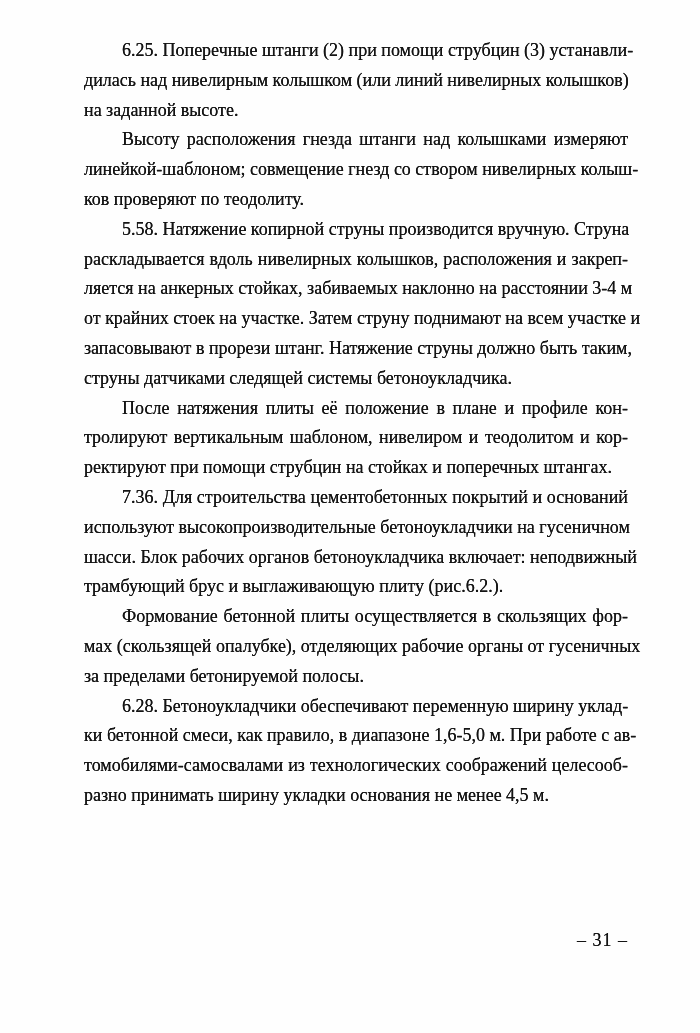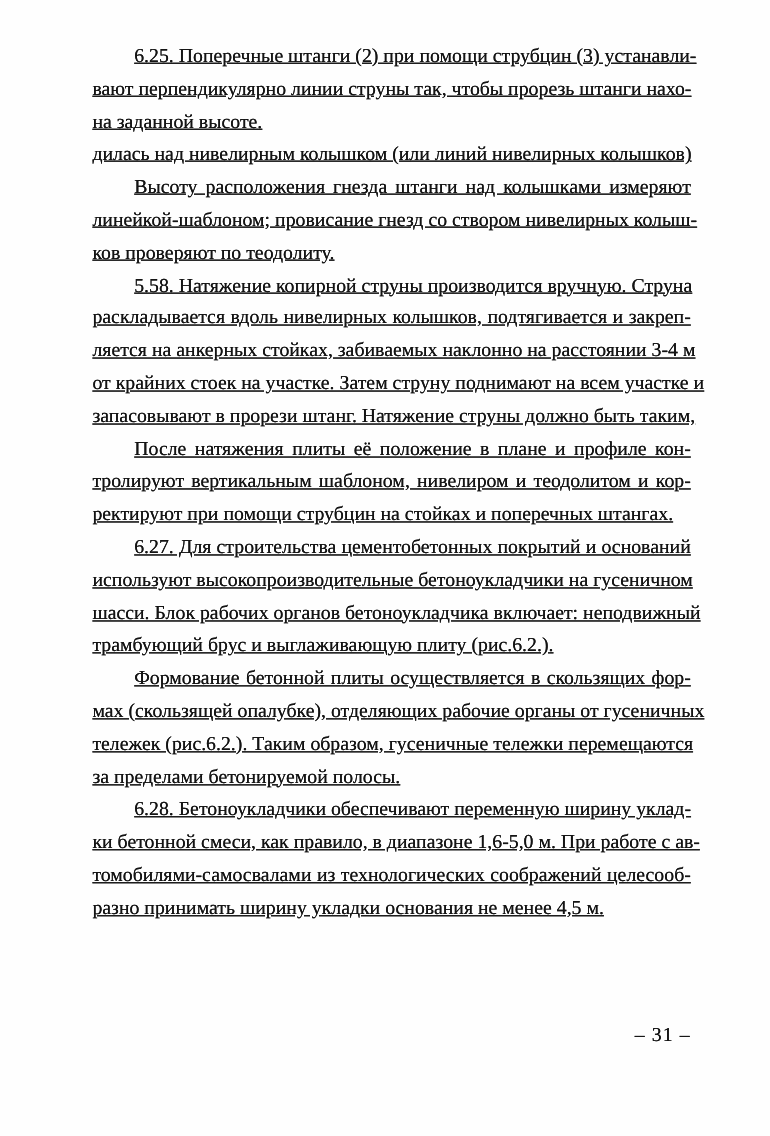--- a/index.html
+++ b/index.html
@@ -27,21 +27,20 @@
   }
   .para {
     margin: 0;
     padding: 0;
   }
   .line {
     display: block;
     text-align: justify;
     text-align-last: justify;
     white-space: nowrap;
-    text-decoration: underline;
   }
   .line.first {
     text-indent: 38px;
   }
   .line.last {
     text-align-last: left;
     white-space: normal;
   }
   .footer {
     position: absolute;
@@ -55,51 +54,50 @@
     letter-spacing: 1px;
   }
 </style>
 </head>
 <body>
 
 <div class="page">
   <div class="text-block" id="text-block">
       <p class="para">
         <span class="line first">6.25. Поперечные штанги (2) при помощи струбцин (3) устанавли-</span>
-        <span class="line">вают перпендикулярно линии струны так, чтобы прорезь штанги нахо-</span>
+        <span class="line">дилась над нивелирным колышком (или линий нивелирных колышков)</span>
         <span class="line last">на заданной высоте.</span>
-        <span class="line">дилась над нивелирным колышком (или линий нивелирных колышков)</span>
       </p>
       <p class="para">
         <span class="line first">Высоту расположения гнезда штанги над колышками измеряют</span>
-        <span class="line">линейкой-шаблоном; провисание гнезд со створом нивелирных колыш-</span>
+        <span class="line">линейкой-шаблоном; совмещение гнезд со створом нивелирных колыш-</span>
         <span class="line last">ков проверяют по теодолиту.</span>
       </p>
       <p class="para">
         <span class="line first">5.58. Натяжение копирной струны производится вручную. Струна</span>
-        <span class="line">раскладывается вдоль нивелирных колышков, подтягивается и закреп-</span>
+        <span class="line">раскладывается вдоль нивелирных колышков, расположения и закреп-</span>
         <span class="line">ляется на анкерных стойках, забиваемых наклонно на расстоянии 3-4 м</span>
         <span class="line">от крайних стоек на участке. Затем струну поднимают на всем участке и</span>
         <span class="line">запасовывают в прорези штанг. Натяжение струны должно быть таким,</span>
+        <span class="line last">струны датчиками следящей системы бетоноукладчика.</span>
       </p>
       <p class="para">
         <span class="line first">После натяжения плиты её положение в плане и профиле кон-</span>
         <span class="line">тролируют вертикальным шаблоном, нивелиром и теодолитом и кор-</span>
         <span class="line last">ректируют при помощи струбцин на стойках и поперечных штангах.</span>
       </p>
       <p class="para">
-        <span class="line first">6.27. Для строительства цементобетонных покрытий и оснований</span>
+        <span class="line first">7.36. Для строительства цементобетонных покрытий и оснований</span>
         <span class="line">используют высокопроизводительные бетоноукладчики на гусеничном</span>
         <span class="line">шасси. Блок рабочих органов бетоноукладчика включает: неподвижный</span>
         <span class="line last">трамбующий брус и выглаживающую плиту (рис.6.2.).</span>
       </p>
       <p class="para">
         <span class="line first">Формование бетонной плиты осуществляется в скользящих фор-</span>
         <span class="line">мах (скользящей опалубке), отделяющих рабочие органы от гусеничных</span>
-        <span class="line">тележек (рис.6.2.). Таким образом, гусеничные тележки перемещаются</span>
         <span class="line last">за пределами бетонируемой полосы.</span>
       </p>
       <p class="para">
         <span class="line first">6.28. Бетоноукладчики обеспечивают переменную ширину уклад-</span>
         <span class="line">ки бетонной смеси, как правило, в диапазоне 1,6-5,0 м. При работе с ав-</span>
         <span class="line">томобилями-самосвалами из технологических соображений целесооб-</span>
         <span class="line last">разно принимать ширину укладки основания не менее 4,5 м.</span>
       </p>
     </div>
   <div class="footer">– 31 –</div>

